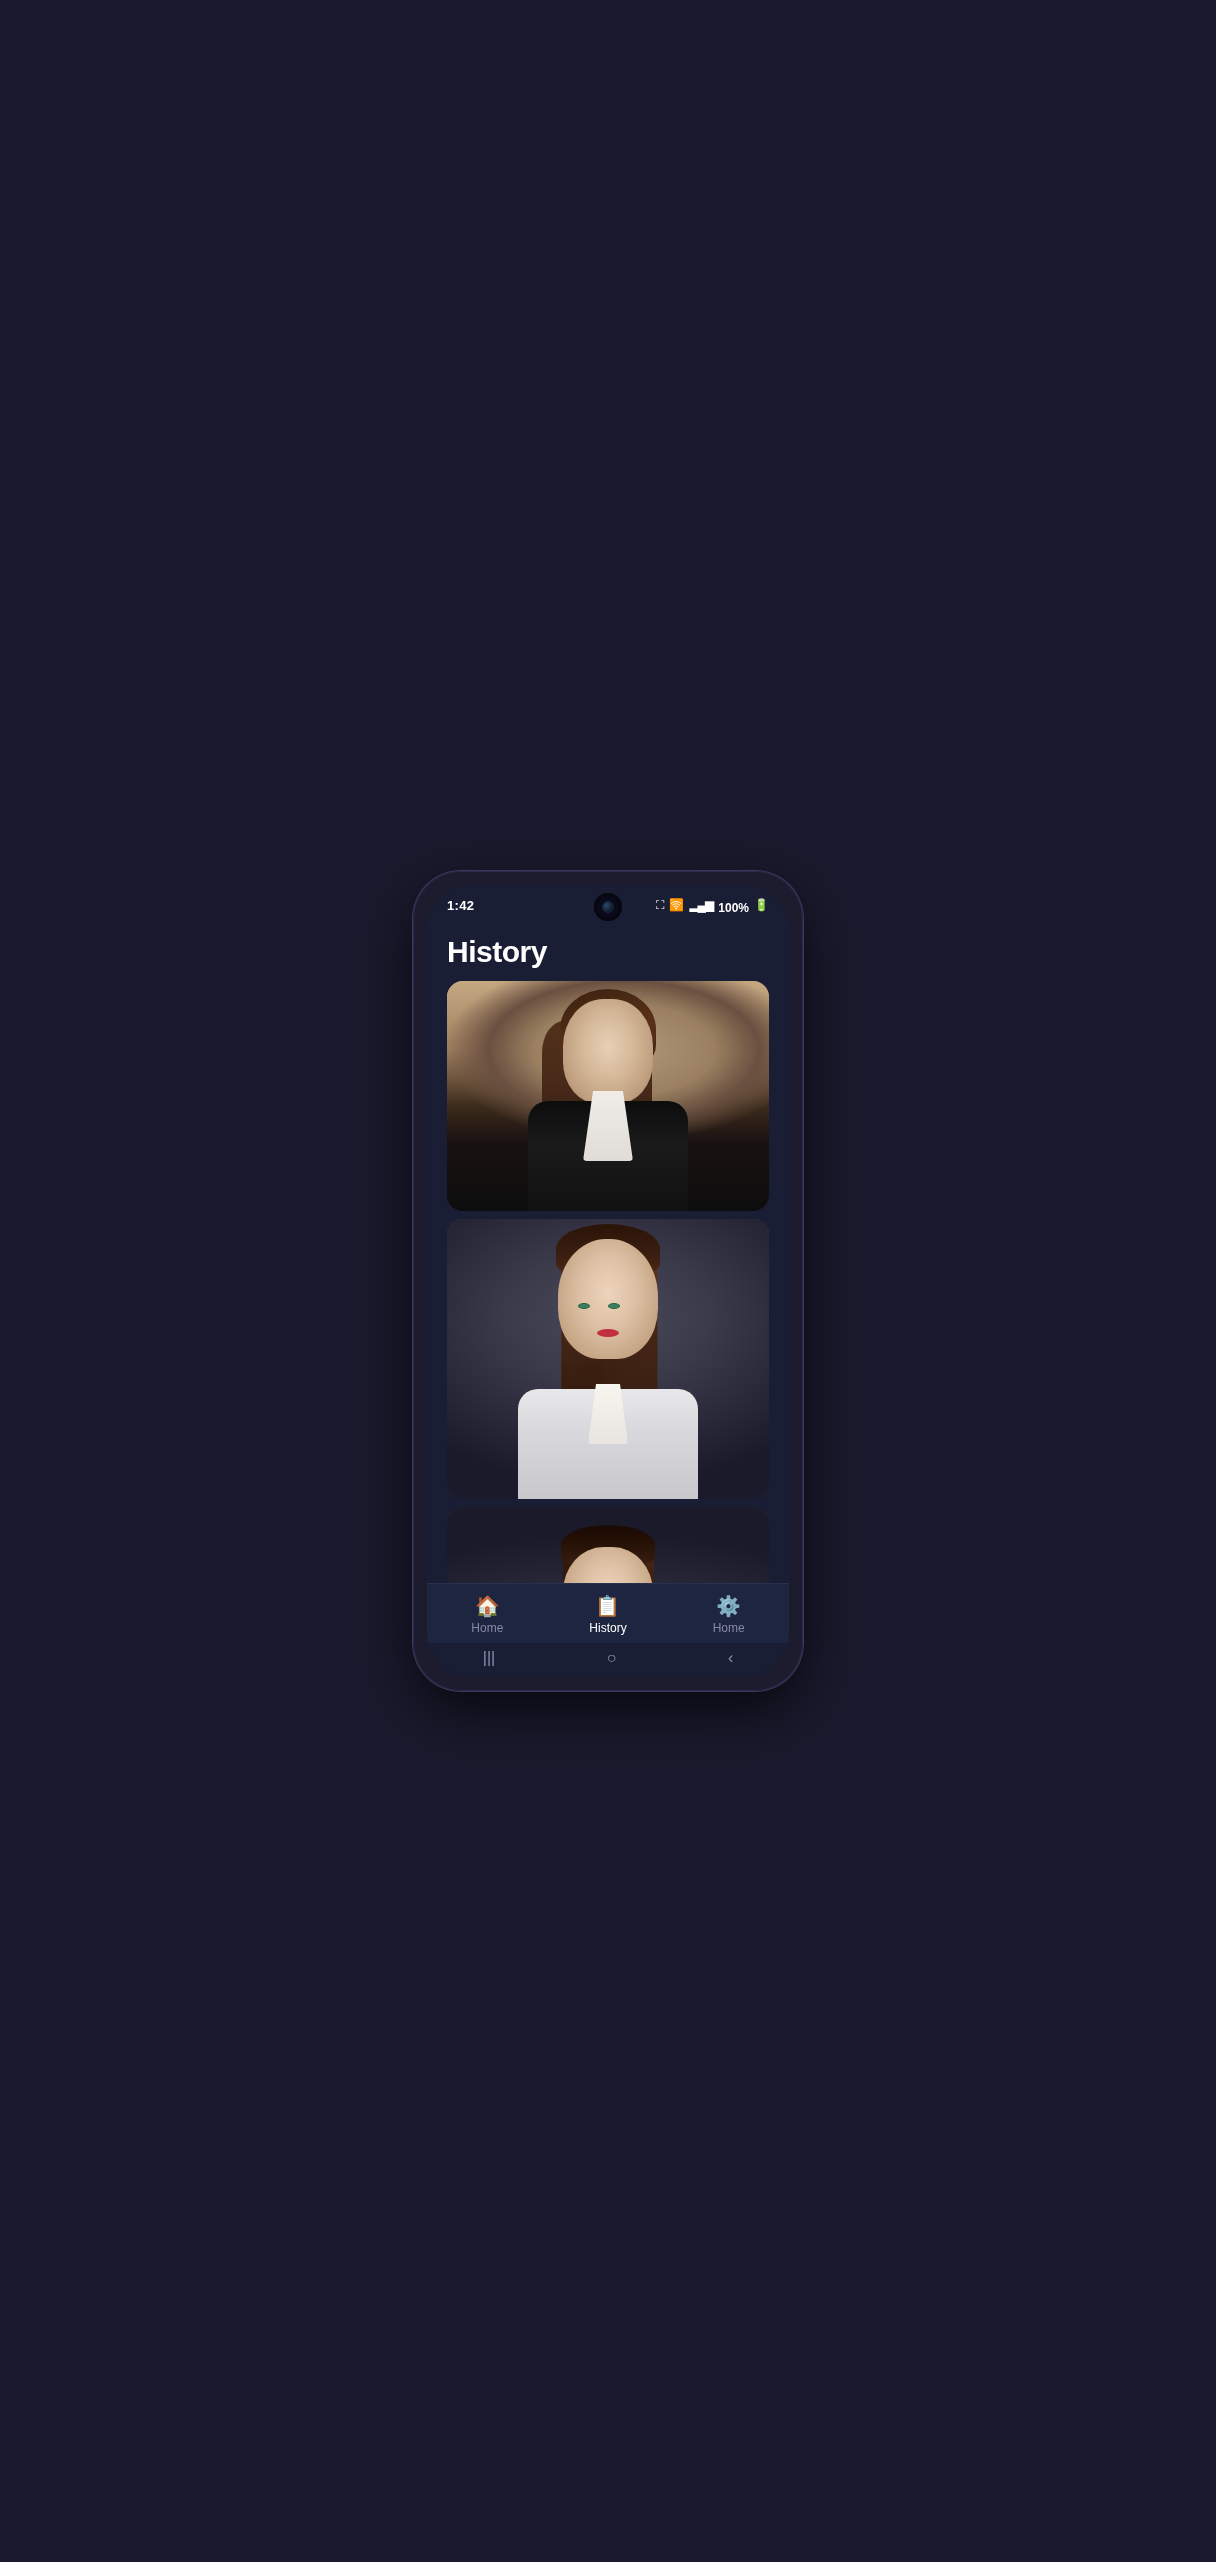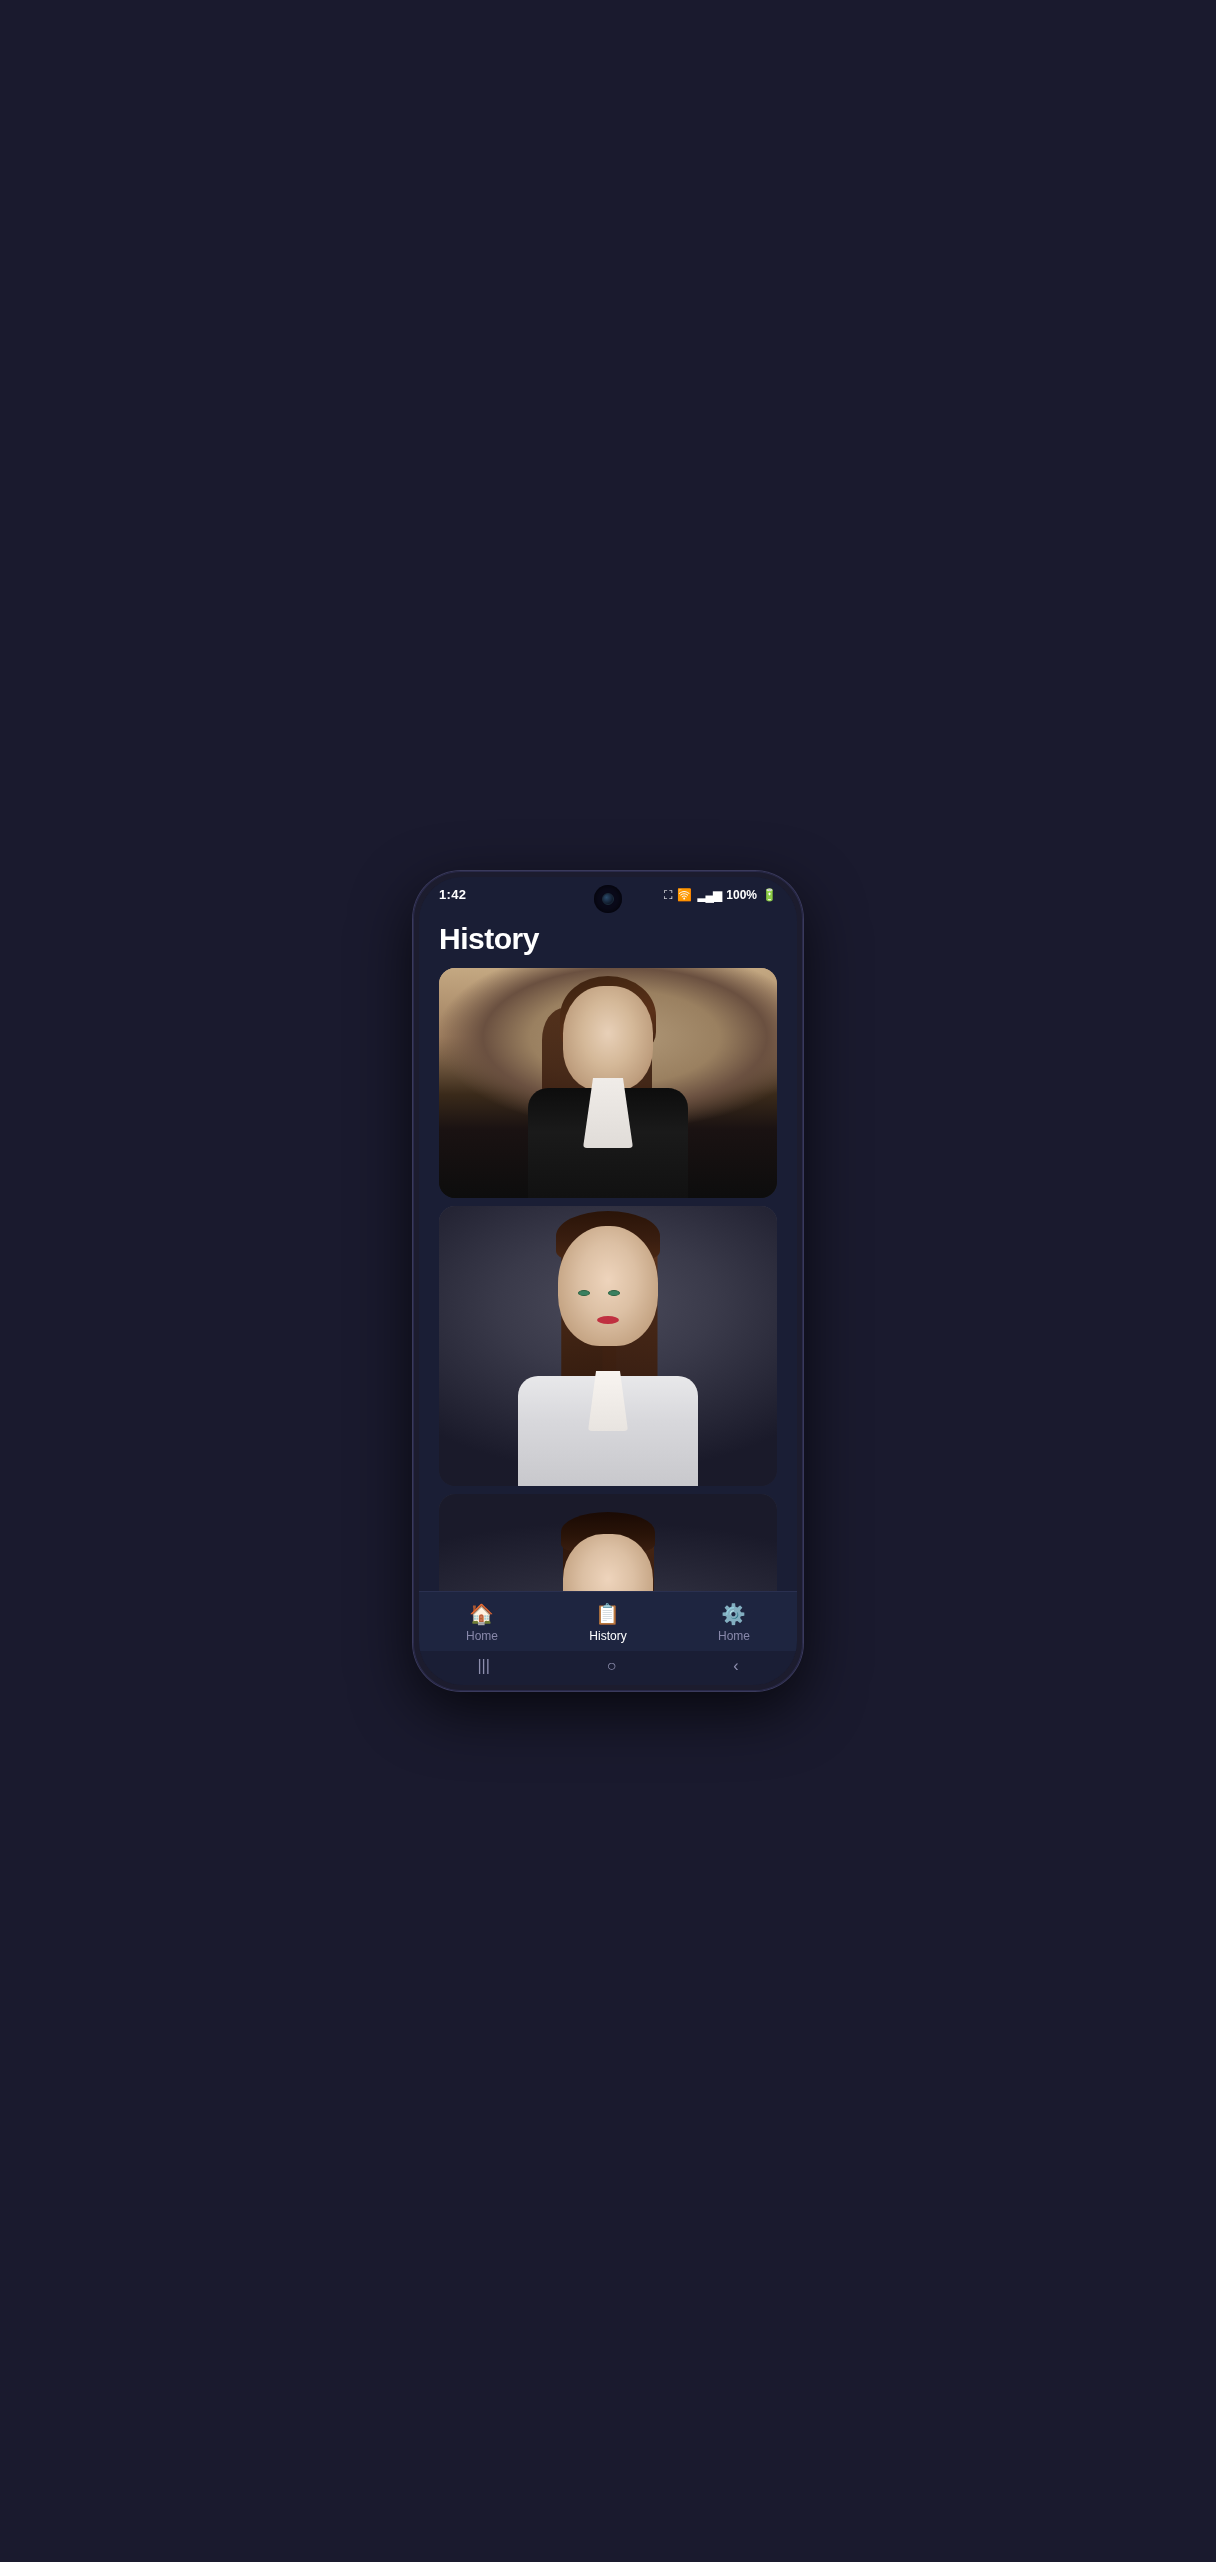--- a/index.html
+++ b/index.html
@@ -11,21 +11,21 @@
       align-items: center;
       min-height: 100vh;
       font-family: -apple-system, BlinkMacSystemFont, 'Segoe UI', sans-serif;
     }
 
     .phone-outer {
       width: 390px;
       height: 820px;
       background: #1c1c2e;
       border-radius: 48px;
-      padding: 6px;
+      padding: 14px;
       box-shadow:
         0 0 0 1px #3a3a5c,
         0 20px 60px rgba(0,0,0,0.7),
         inset 0 0 0 1px #2a2a4a;
       position: relative;
     }
 
     .phone-inner {
       width: 100%;
       height: 100%;
@@ -63,20 +63,21 @@
       font-size: 11px;
     }
 
     .status-icons span {
       font-size: 12px;
     }
 
     .battery-text {
       font-size: 11px;
       font-weight: 600;
+      margin-top: 6px;
     }
 
     
     .camera-notch {
       position: absolute;
       top: 8px;
       left: 50%;
       transform: translateX(-50%);
       width: 28px;
       height: 28px;

